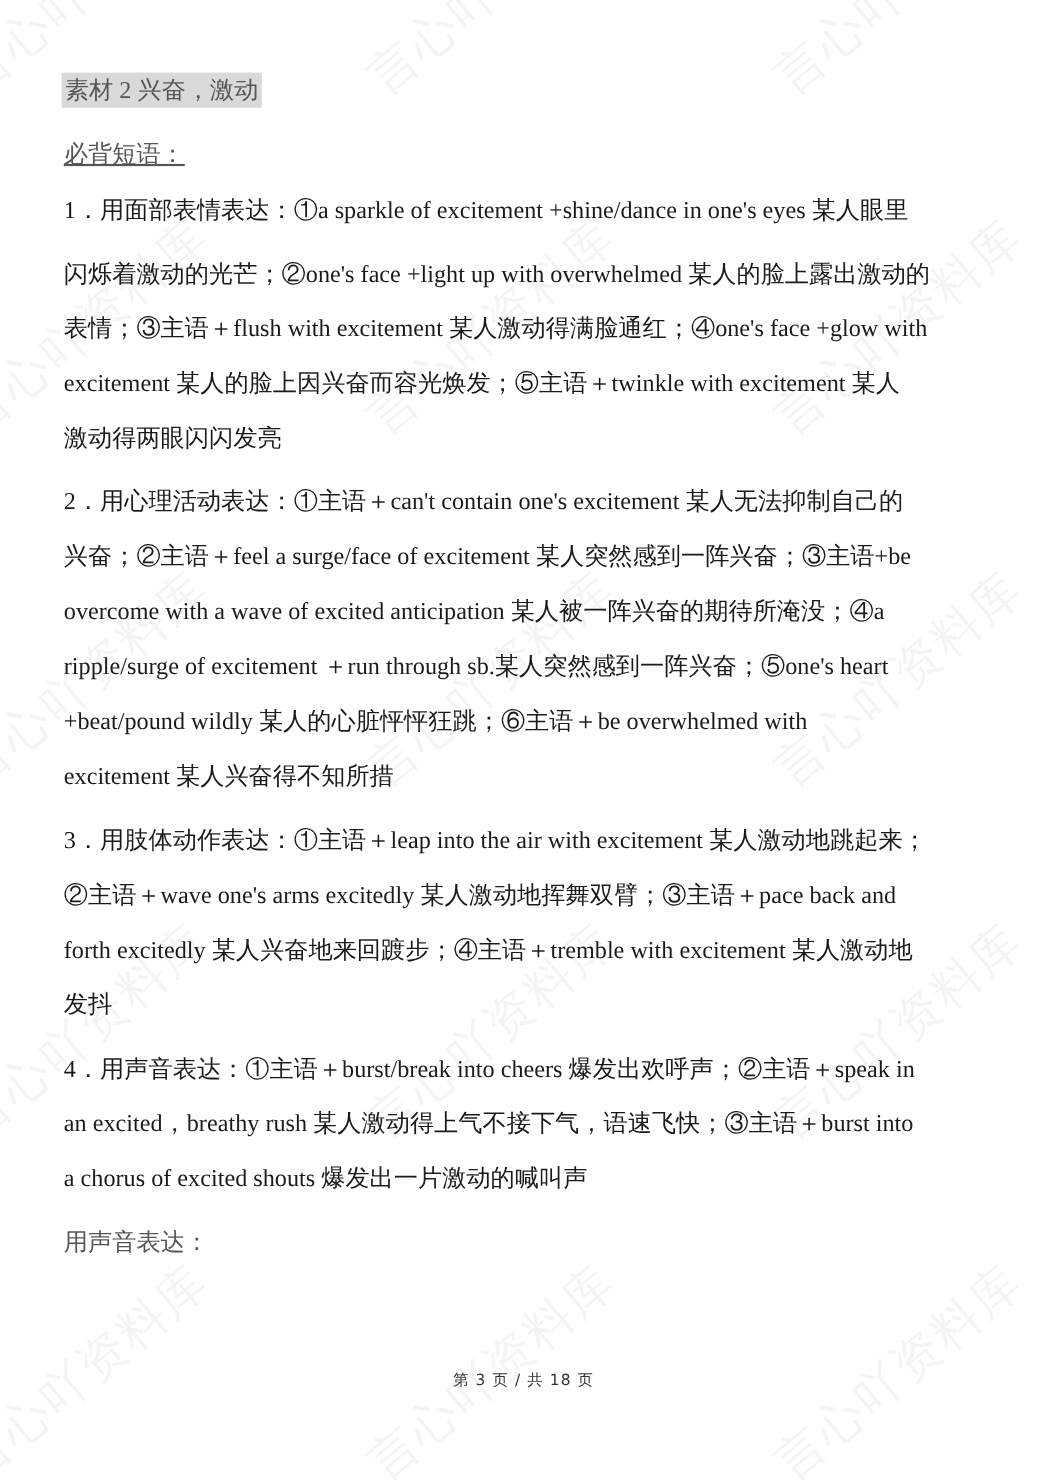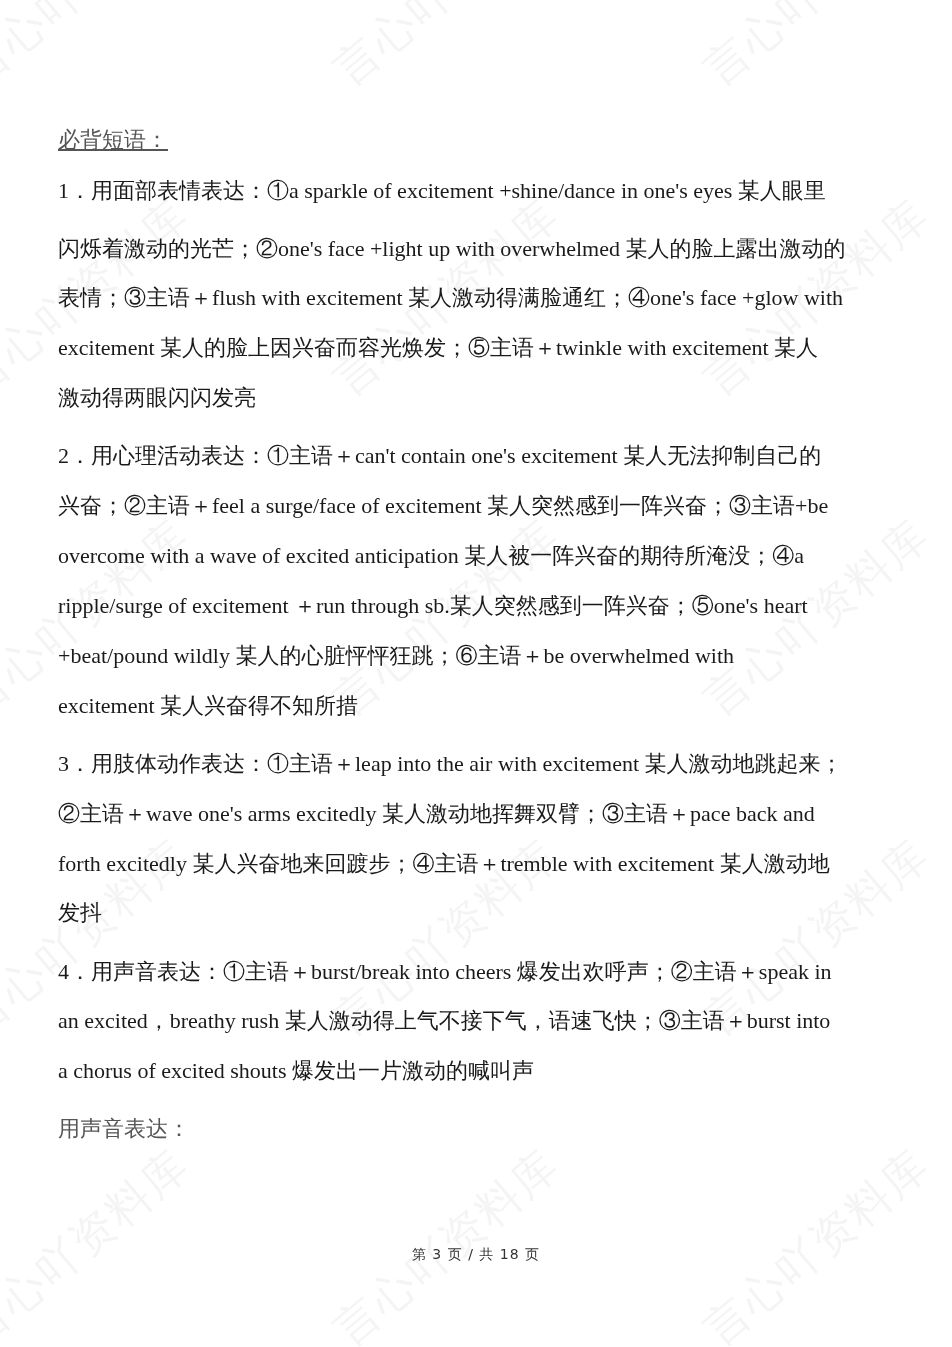--- a/index.html
+++ b/index.html
@@ -53,20 +53,21 @@
   <div class="wm" style="left:730px; top:670px;">言心吖资料库</div>
   <div class="wm" style="left:-10px; top:990px;">言心吖资料库</div>
   <div class="wm" style="left:360px; top:990px;">言心吖资料库</div>
   <div class="wm" style="left:730px; top:990px;">言心吖资料库</div>
   <div class="wm" style="left:-10px; top:1300px;">言心吖资料库</div>
   <div class="wm" style="left:360px; top:1300px;">言心吖资料库</div>
   <div class="wm" style="left:730px; top:1300px;">言心吖资料库</div>
 </div>
 
 <div class="page">
+  <div class="title">素材 2 兴奋，激动</div>
 
   <div class="line label" style="top:125px;text-decoration:underline;">必背短语：</div>
 
   <div>
     <div class="line" style="top:176px;">1．用面部表情表达：①a sparkle of excitement +shine/dance in one's eyes 某人眼里</div>
     <div class="line" style="top:234px;">闪烁着激动的光芒；②one's face +light up with overwhelmed 某人的脸上露出激动的</div>
     <div class="line" style="top:283px;">表情；③主语＋flush with excitement 某人激动得满脸通红；④one's face +glow with</div>
     <div class="line" style="top:333px;">excitement 某人的脸上因兴奋而容光焕发；⑤主语＋twinkle with excitement 某人</div>
     <div class="line" style="top:383px;">激动得两眼闪闪发亮</div>
   </div>

